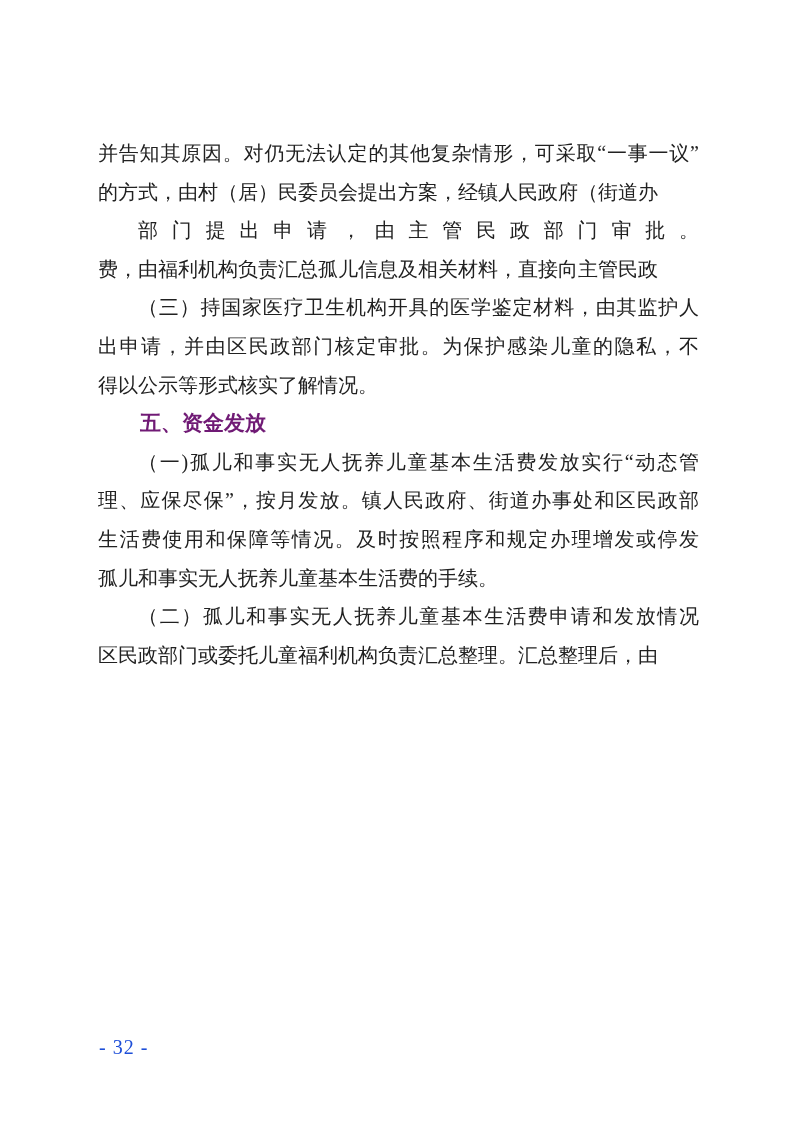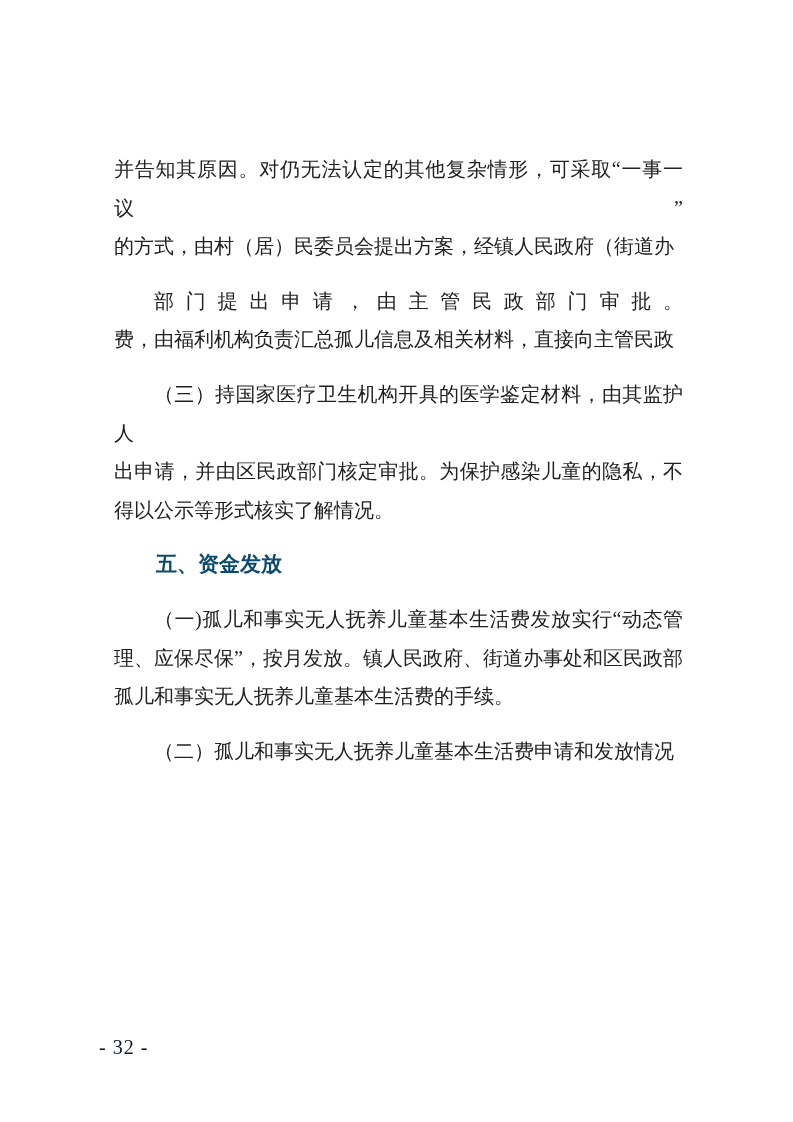--- a/index.html
+++ b/index.html
@@ -15,50 +15,50 @@
     overflow: hidden;
     font-family: "Liberation Serif", "DejaVu Serif", serif;
     color: #212121;
   }
   .doc-body {
     position: absolute;
     left: 98px;
     top: 134px;
     width: 601px;
   }
-  .para { margin: 16px; padding: 0; }
+  .para { margin: 0; padding: 0; }
   .line {
     font-size: 20px;
     line-height: 38.6px;
     letter-spacing: 0;
     text-align: justify;
     text-align-last: justify;
     text-justify: inter-character;
     white-space: normal;
   }
   .para .line:last-child {
     text-align-last: left;
   }
   .para.indent .line:first-child {
     text-indent: 2em;
   }
   .para.heading .line {
     font-family: Liberation Serif, serif;
     font-weight: 700;
     font-size: 21px;
-    color: #0c4a6e;
+    color: #701a75;
     text-align-last: left;
   }
   .page-footer {
     position: absolute;
     left: 99px;
     top: 1033px;
     font-size: 20px;
     line-height: 28px;
-    color: #0f172a;
+    color: #1d4ed8;
     font-family: "Liberation Serif", "DejaVu Serif", serif;
     letter-spacing: 1px;
   }
 </style>
 </head>
 <body>
 
 <div class="page">
   <div class="doc-body">
       <div class="para">
@@ -73,22 +73,24 @@
         <div class="line">（三）持国家医疗卫生机构开具的医学鉴定材料，由其监护人</div>
         <div class="line">出申请，并由区民政部门核定审批。为保护感染儿童的隐私，不</div>
         <div class="line">得以公示等形式核实了解情况。</div>
       </div>
       <div class="para heading indent">
         <div class="line">五、资金发放</div>
       </div>
       <div class="para indent">
         <div class="line">（一)孤儿和事实无人抚养儿童基本生活费发放实行“动态管</div>
         <div class="line">理、应保尽保”，按月发放。镇人民政府、街道办事处和区民政部</div>
+        <div class="line">生活费使用和保障等情况。及时按照程序和规定办理增发或停发</div>
         <div class="line">孤儿和事实无人抚养儿童基本生活费的手续。</div>
       </div>
       <div class="para indent">
         <div class="line">（二）孤儿和事实无人抚养儿童基本生活费申请和发放情况</div>
+        <div class="line">区民政部门或委托儿童福利机构负责汇总整理。汇总整理后，由</div>
       </div>
     </div>
   <div class="page-footer">
     <span>- 32 -</span>
   </div>
 </div>
 
 </body></html>

